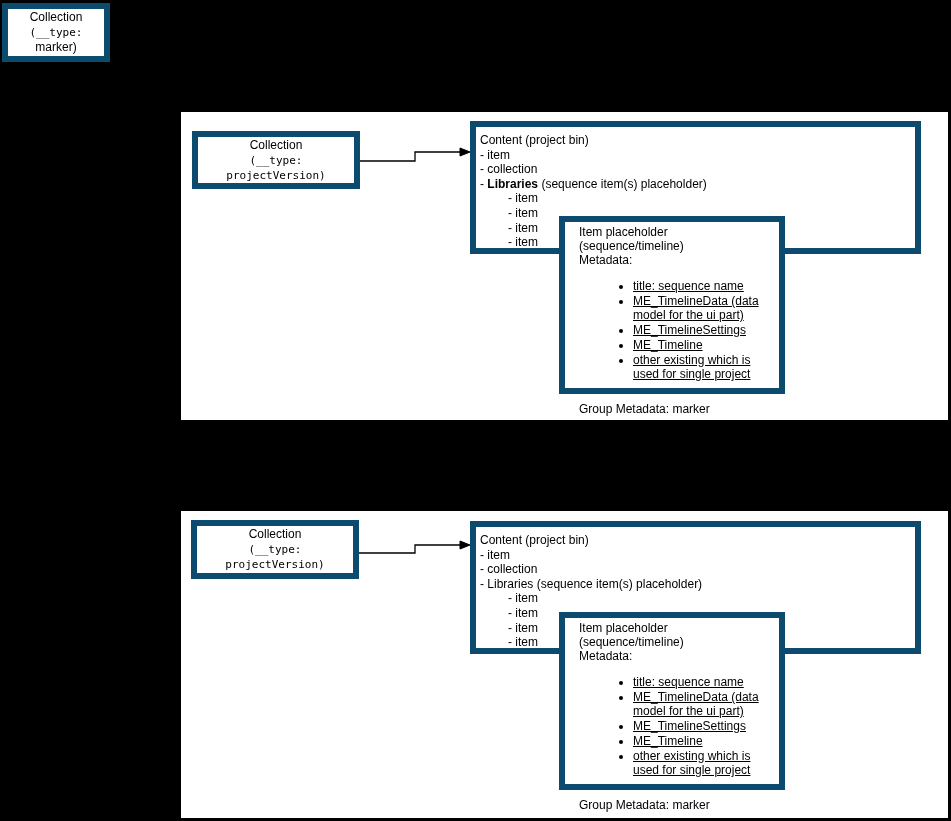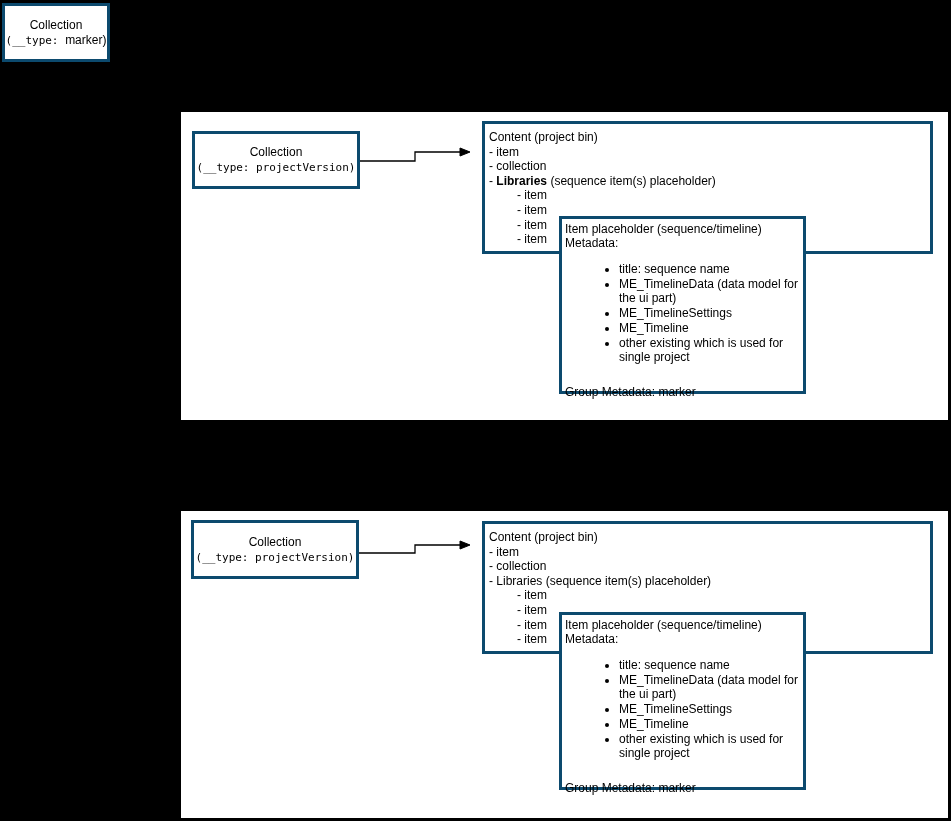--- a/index.html
+++ b/index.html
@@ -2,53 +2,53 @@
 <html><head>
 <meta charset="utf-8">
 <style>
   * { margin:0; padding:0; box-sizing:border-box; }
   html,body { background:#000; }
   #screen {
     position:relative; width:951px; height:821px;
     background:#000; overflow:hidden;
     font-family:"Liberation Sans", sans-serif; color:#000; font-size:12px;
   }
-  .box { position:absolute; background:#fff; border:3px solid #0c4a6e; }
+  .box { position:absolute; background:#fff; border:6px solid #0c4a6e; }
   .panel { position:absolute; left:181px; width:767px; background:#fff; }
   #panel1 { top:112px; height:308px; }
   #panel2 { top:511px; height:307px; }
 
   .collection-box {
     width:168px; height:58px;
     display:flex; flex-direction:column; align-items:center; justify-content:center;
     text-align:center; line-height:15px;
   }
   #panel1 .collection-box { left:11px; top:19px; }
   #panel2 .collection-box { left:10px; top:9px; height:59px; }
 
   .mono { font-family:"DejaVu Sans Mono", monospace; font-size:11px; }
 
   .arrow { position:absolute; overflow:visible; }
   #panel1 .arrow { left:179px; top:36px; }
   #panel2 .arrow { left:178px; top:30px; }
   .arrow polyline { fill:none; stroke:#000; stroke-width:1.3; }
   .arrow polygon { fill:#000; stroke:#000; stroke-width:1; }
 
-  .content-box { left:301px; width:451px; height:133px; padding:6px 4px 0 4px; }
+  .content-box { left:289px; width:451px; height:133px; padding:6px 4px 0 4px; }
   #panel1 .content-box { top:9px; }
   #panel2 .content-box { top:10px; }
   .c-line { line-height:14.6px; white-space:pre; }
   .c-line.sub { padding-left:28px; }
   .bold { font-weight:bold; }
 
-  .placeholder-box { width:247px; height:178px; padding:3px 4px 0 3px; z-index:2; }
+  .placeholder-box { width:226px; height:178px; padding:3px 4px 0 14px; z-index:2; }
   #panel1 .placeholder-box { left:378px; top:104px; }
   #panel2 .placeholder-box { left:378px; top:101px; }
   .p-line { line-height:14px; }
-  .metadata-list { margin:12px 0 0 0; padding-left:54px; list-style-type:disc; }
+  .metadata-list { margin:12px 0 0 0; padding-left:54px; list-style-type:disc;text-decoration:underline; }
   .metadata-list li { line-height:14.7px; }
   .ph-footer { margin-top:20px; line-height:14px; }
 
   #root-box {
     left:2px; top:3px; width:108px; height:59px;
     display:flex; flex-direction:column; align-items:center; justify-content:center;
     text-align:center; line-height:15px;
   }
 </style>
 </head>

